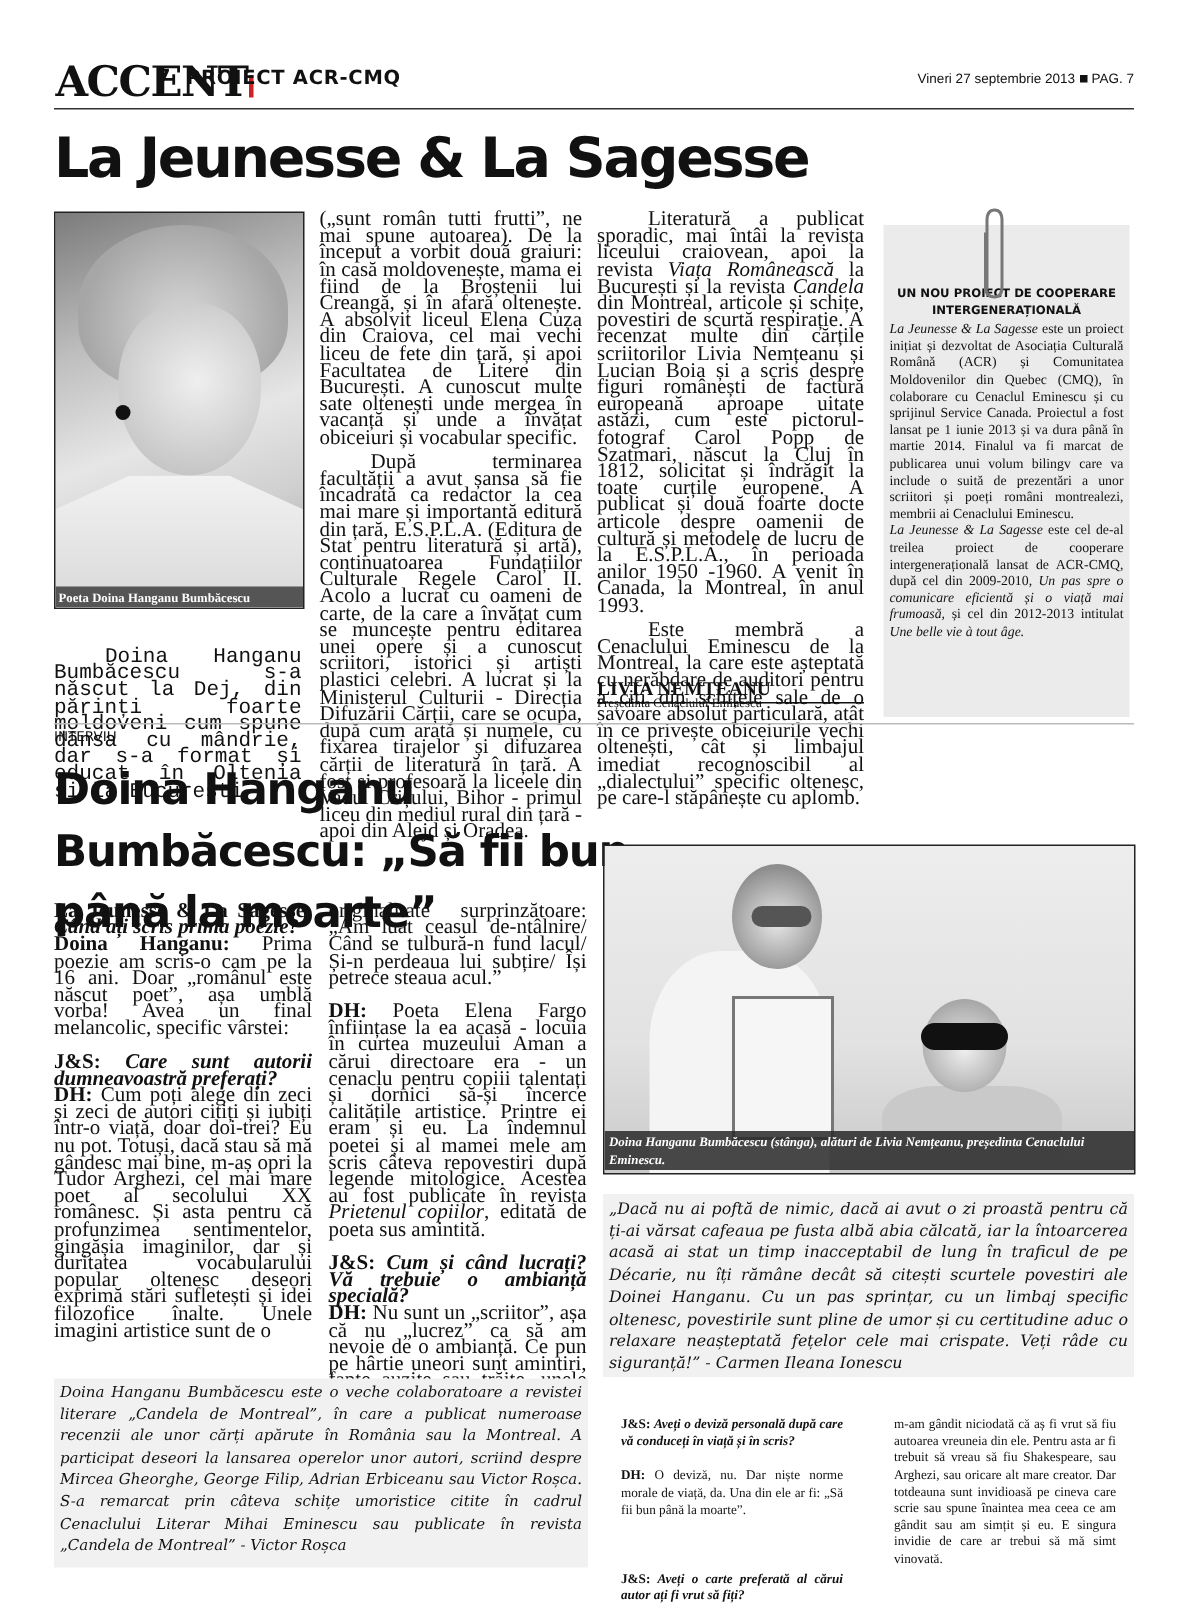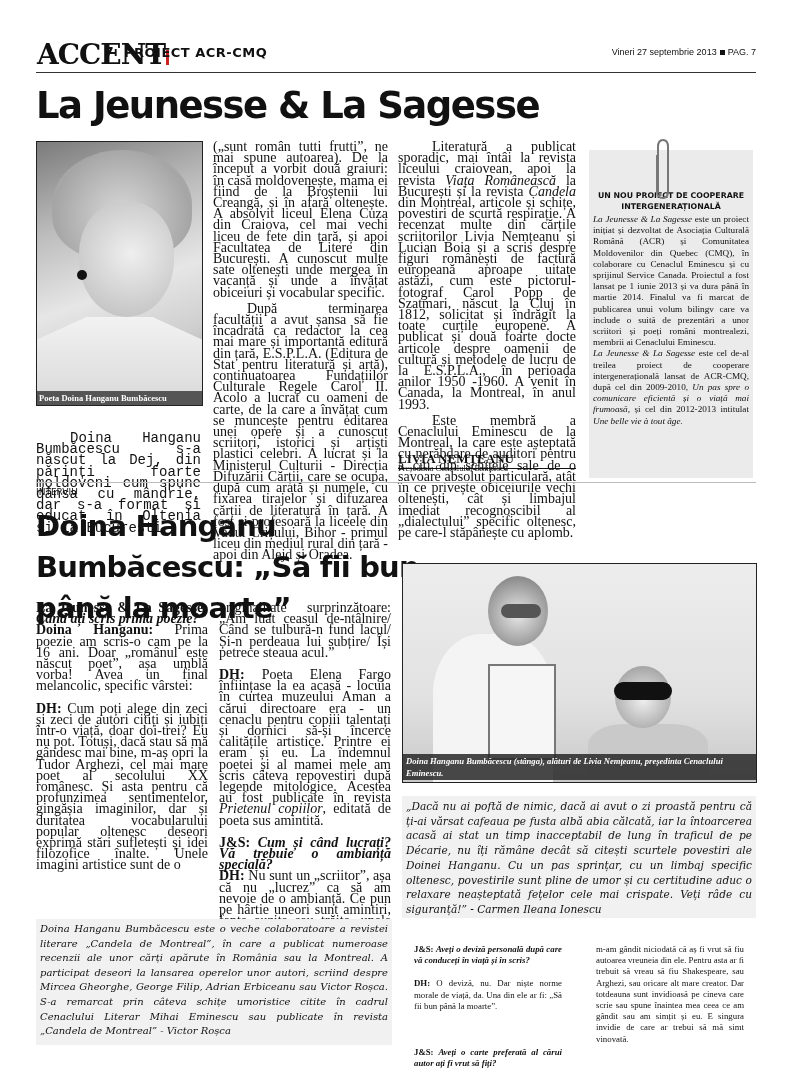--- a/index.html
+++ b/index.html
@@ -113,20 +113,21 @@
 
 <div class="abs hrgray"></div>
 
 <div class="abs kicker">INTERVIU</div>
 <div class="abs title2">Doina Hanganu Bumbăcescu: „Să fii bun până la moarte”</div>
 
 <div class="abs icol1 body-text">
   <p class="q"><span>La Jeunesse &amp; La Sagesse:</span> <i>Când ați scris prima poezie?</i></p>
   <p><b>Doina Hanganu:</b> <span>Prima poezie am scris-o cam pe la 16 ani. Doar „românul este născut poet”, așa umblă vorba! Avea un final melancolic, specific vârstei:</span></p>
   <div class="gap"></div>
+  <p class="q"><span>J&amp;S:</span> <i>Care sunt autorii dumneavoastră preferați?</i></p>
   <p><b>DH:</b> <span>Cum poți alege din zeci și zeci de autori citiți și iubiți într-o viață, doar doi-trei? Eu nu pot. Totuși, dacă stau să mă gândesc mai bine, m-aș opri la Tudor Arghezi, cel mai mare poet al secolului XX românesc. Și asta pentru că profunzimea sentimentelor, gingășia imaginilor, dar și duritatea vocabularului popular oltenesc deseori exprimă stări sufletești și idei filozofice înalte. Unele imagini artistice sunt de o</span></p>
 </div>
 
 <div class="abs icol2 body-text">
   <p>originalitate surprinzătoare: „Am luat ceasul de-ntâlnire/ Când se tulbură-n fund lacul/ Și-n perdeaua lui subțire/ Își petrece steaua acul.”</p>
   <div class="gap"></div>
   <p><b>DH:</b> <span>Poeta Elena Fargo înființase la ea acasă - locuia în curtea muzeului Aman a cărui directoare era - un cenaclu pentru copiii talentați și dornici să-și încerce calitățile artistice. Printre ei eram și eu. La îndemnul poetei și al mamei mele am scris câteva repovestiri după legende mitologice. Acestea au fost publicate în revista </span><i>Prietenul copiilor</i><span>, editată de poeta sus amintită.</span></p>
   <div class="gap"></div>
   <p class="q"><span>J&amp;S:</span> <i>Cum și când lucrați? Vă trebuie o ambianță specială?</i></p>
   <p><b>DH:</b> <span>Nu sunt un „scriitor”, așa că nu „lucrez” ca să am nevoie de o ambianță. Ce pun pe hârtie uneori sunt amintiri, fapte auzite sau trăite, unele dramatice, altele amuzante.</span></p>

